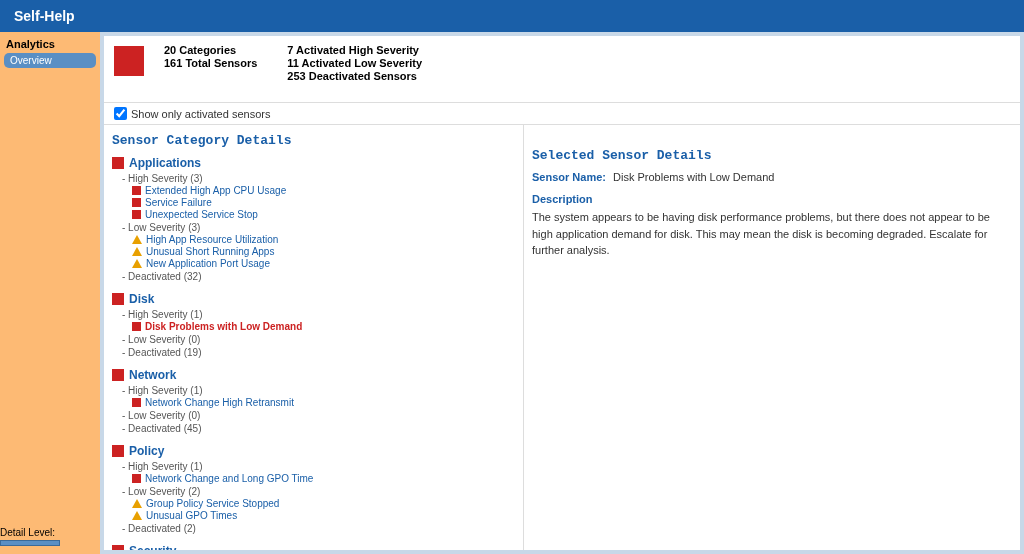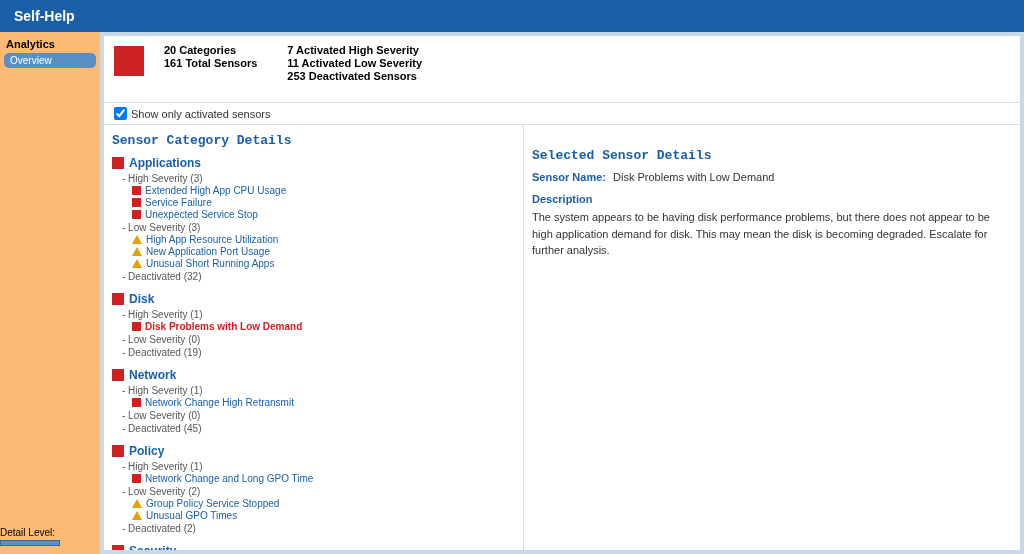--- a/index.html
+++ b/index.html
@@ -304,25 +304,25 @@
             </div>
           </div>
           <div class="severity-group">
             <div class="severity-label">- Low Severity (3)</div>
             <div class="sensor-item">
               <div class="icon-yellow-tri"></div>
               <span class="sensor-item-label">High App Resource Utilization</span>
             </div>
             <div class="sensor-item">
               <div class="icon-yellow-tri"></div>
+              <span class="sensor-item-label">Unusual Short Running Apps</span>
+            </div>
+            <div class="sensor-item">
+              <div class="icon-yellow-tri"></div>
               <span class="sensor-item-label">New Application Port Usage</span>
-            </div>
-            <div class="sensor-item">
-              <div class="icon-yellow-tri"></div>
-              <span class="sensor-item-label">Unusual Short Running Apps</span>
             </div>
           </div>
           <div class="deactivated-line">- Deactivated (32)</div>
         </div>
 
         <div class="category-block">
           <div class="category-name">
             <div class="cat-icon-red"></div>
             <span>Disk</span>
           </div>

